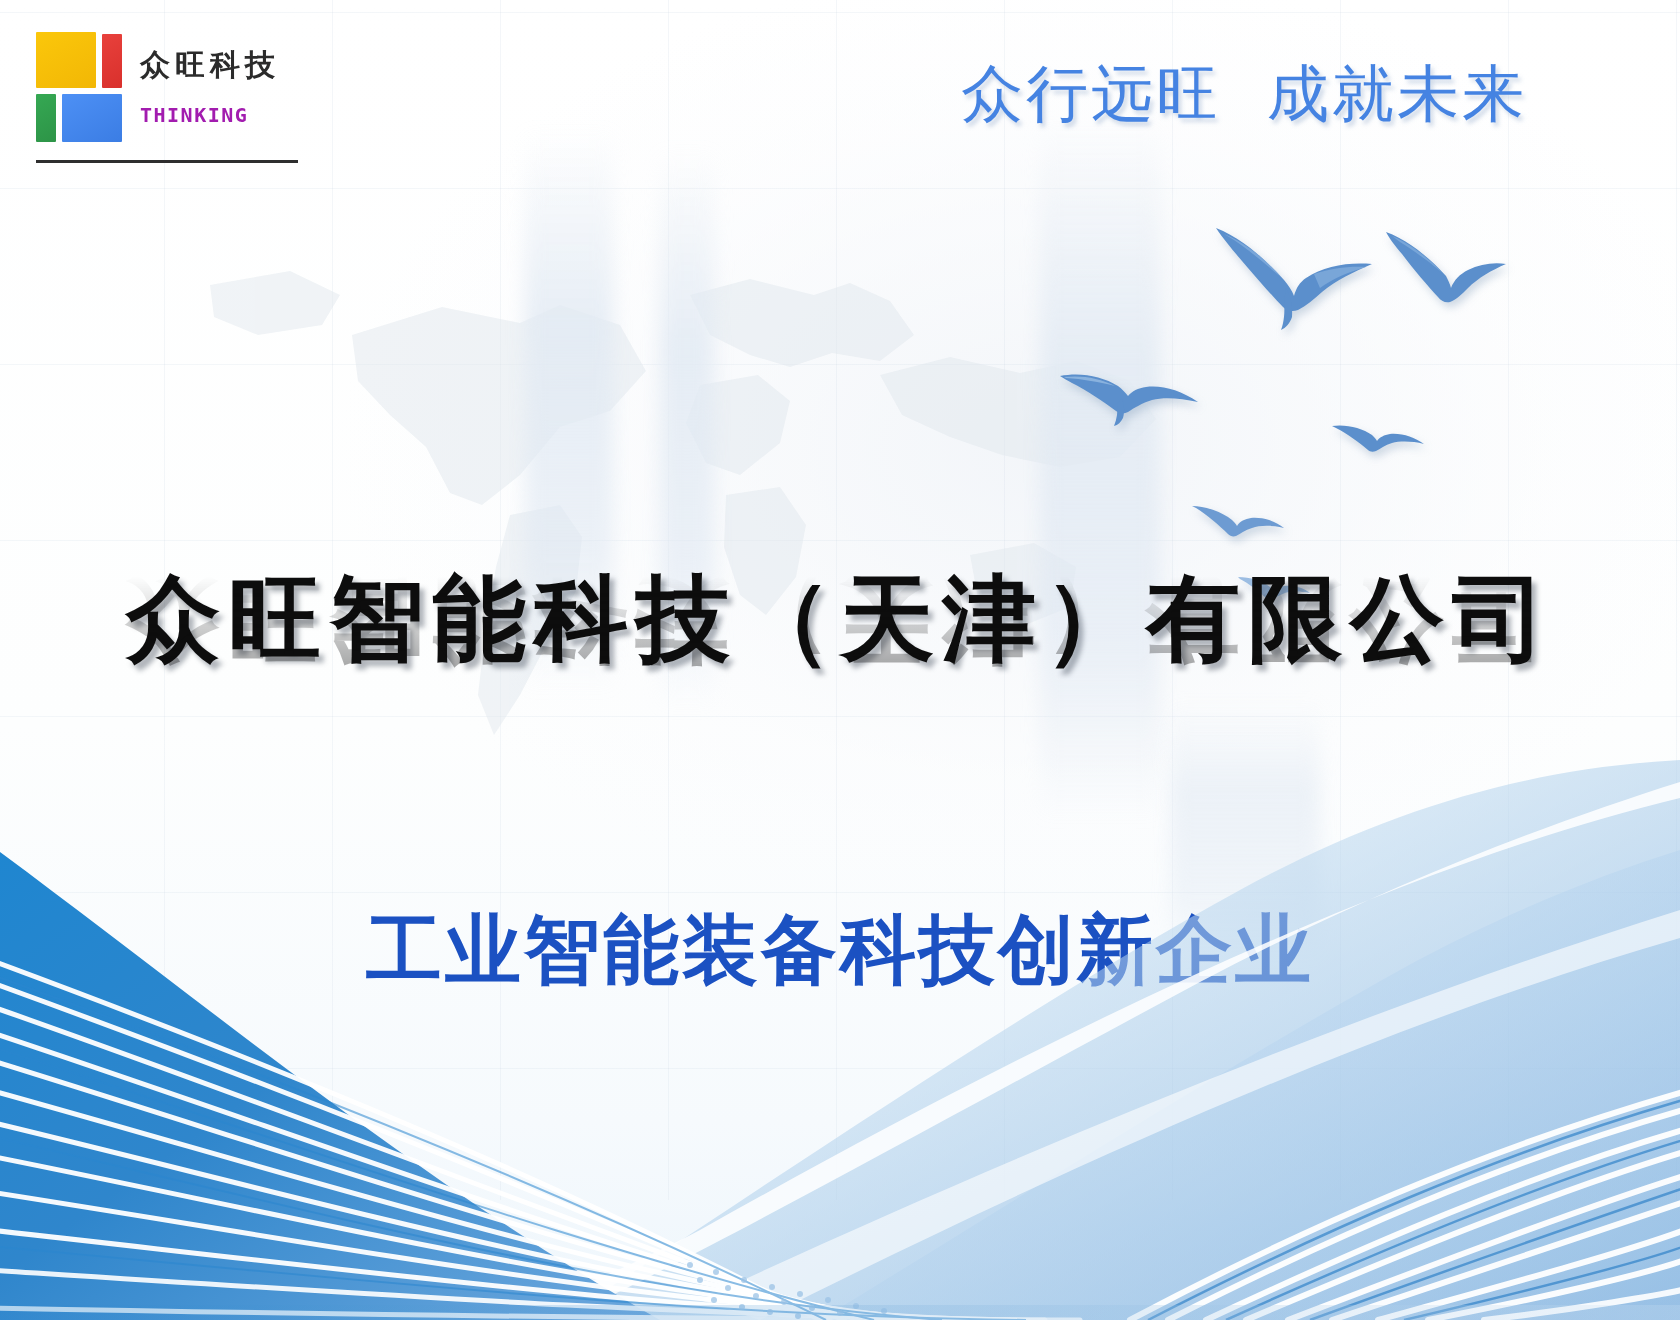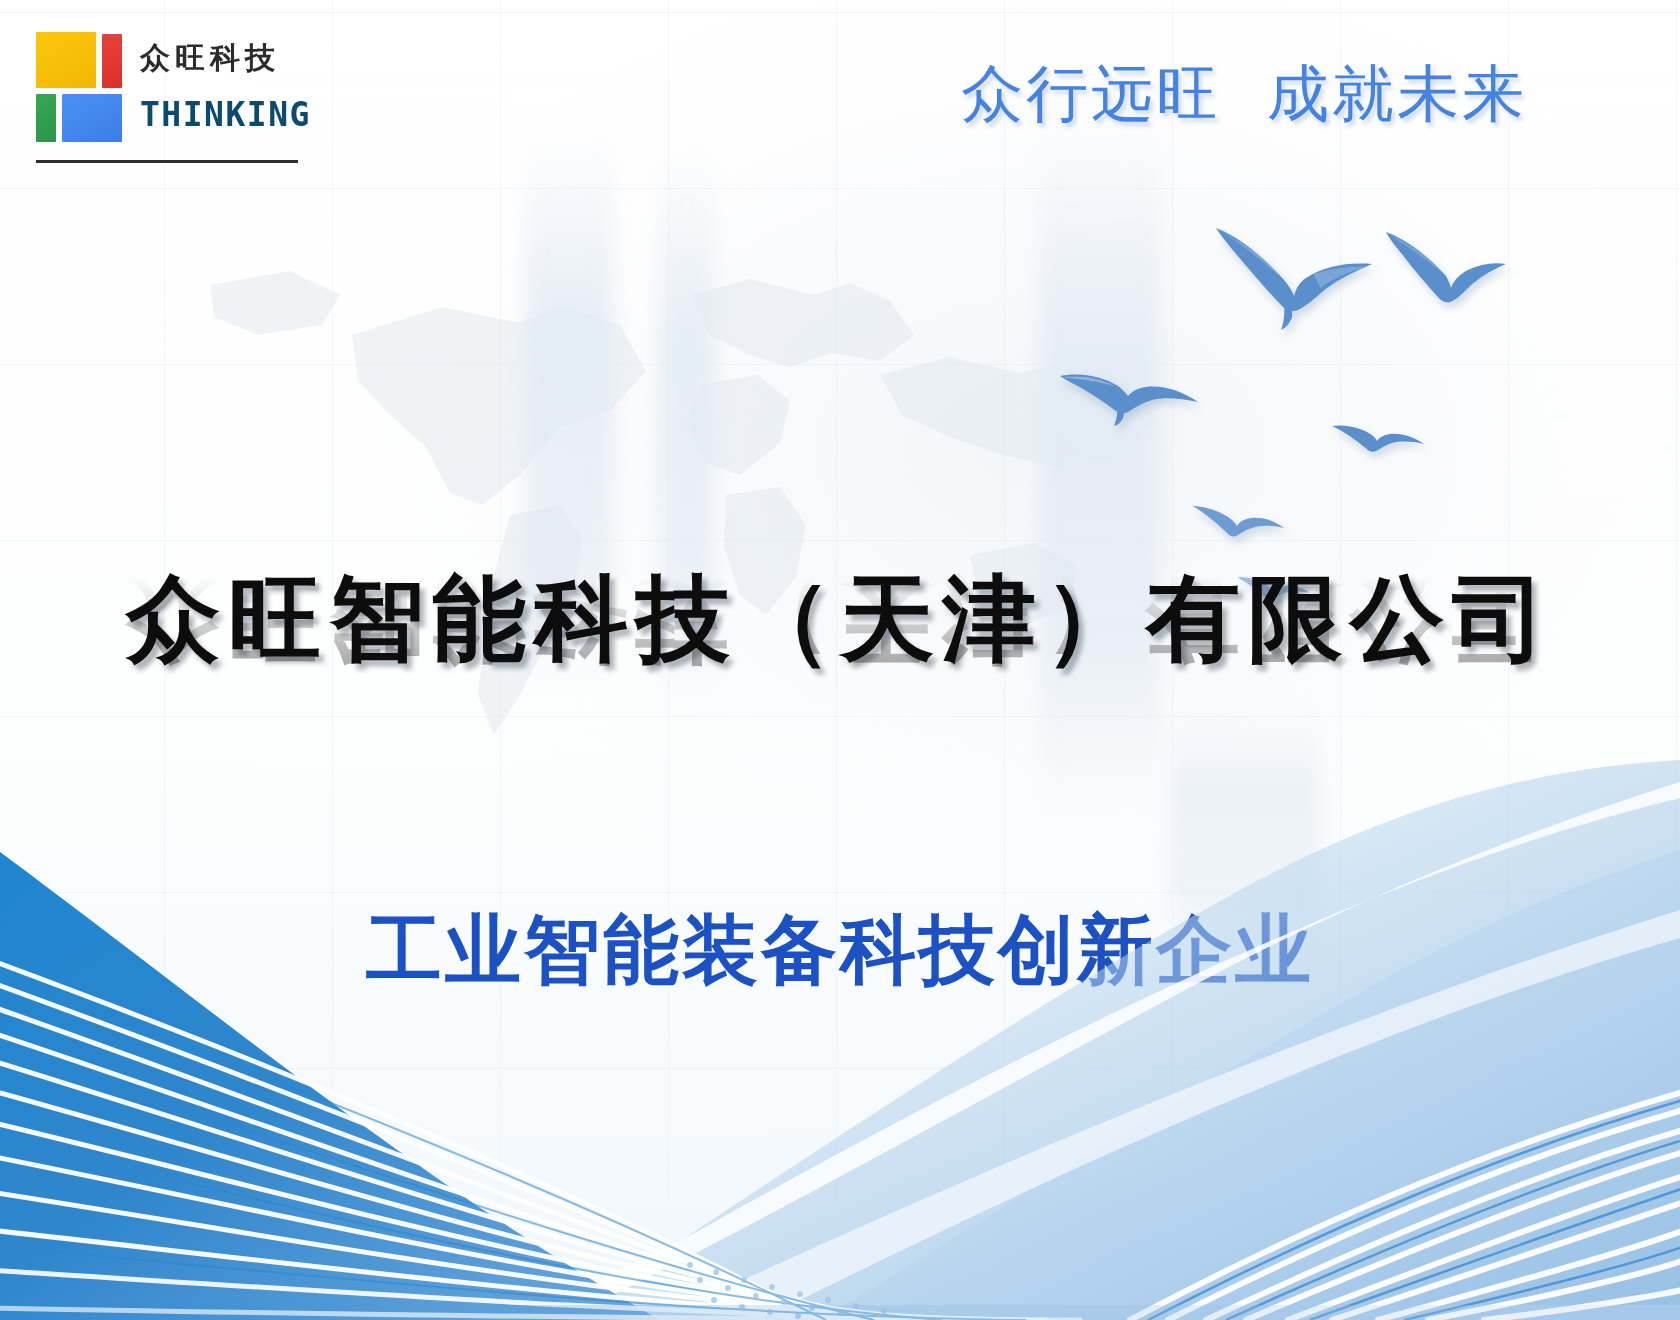--- a/index.html
+++ b/index.html
@@ -68,21 +68,21 @@
   .blk-red    { left: 66px; top: 2px;  width: 20px; height: 54px; background: linear-gradient(150deg,#e8413c 0%, #d9302c 100%); }
   .blk-green  { left: 0;   top: 62px; width: 20px; height: 48px; background: linear-gradient(150deg,#35a853 0%, #2d9447 100%); }
   .blk-blue   { left: 26px; top: 62px; width: 60px; height: 48px; background: linear-gradient(150deg,#4d90f5 0%, #3b7de4 100%); }
   .logo-text { display: flex; flex-direction: column; justify-content: center; }
   .logo-cn {
     font-size: 30px; font-weight: 700; color: #2b2b2b;
     letter-spacing: 5px; line-height: 1.15;
     font-family: "DejaVu Sans", "Liberation Sans", sans-serif;
   }
   .logo-en {
-    font-size: 33px; font-weight: 800; color: #0c4a6e;
+    font-size: 20px; font-weight: 800; color: #a21caf;
     letter-spacing: 1.5px; line-height: 1.1; margin-top: 22px;
     font-family: "DejaVu Sans Mono", "Liberation Mono", monospace;
   }
   .logo-underline {
     position: absolute;
     left: 36px; top: 160px;
     width: 262px; height: 3px;
     background: #2e2e2e;
   }
 

